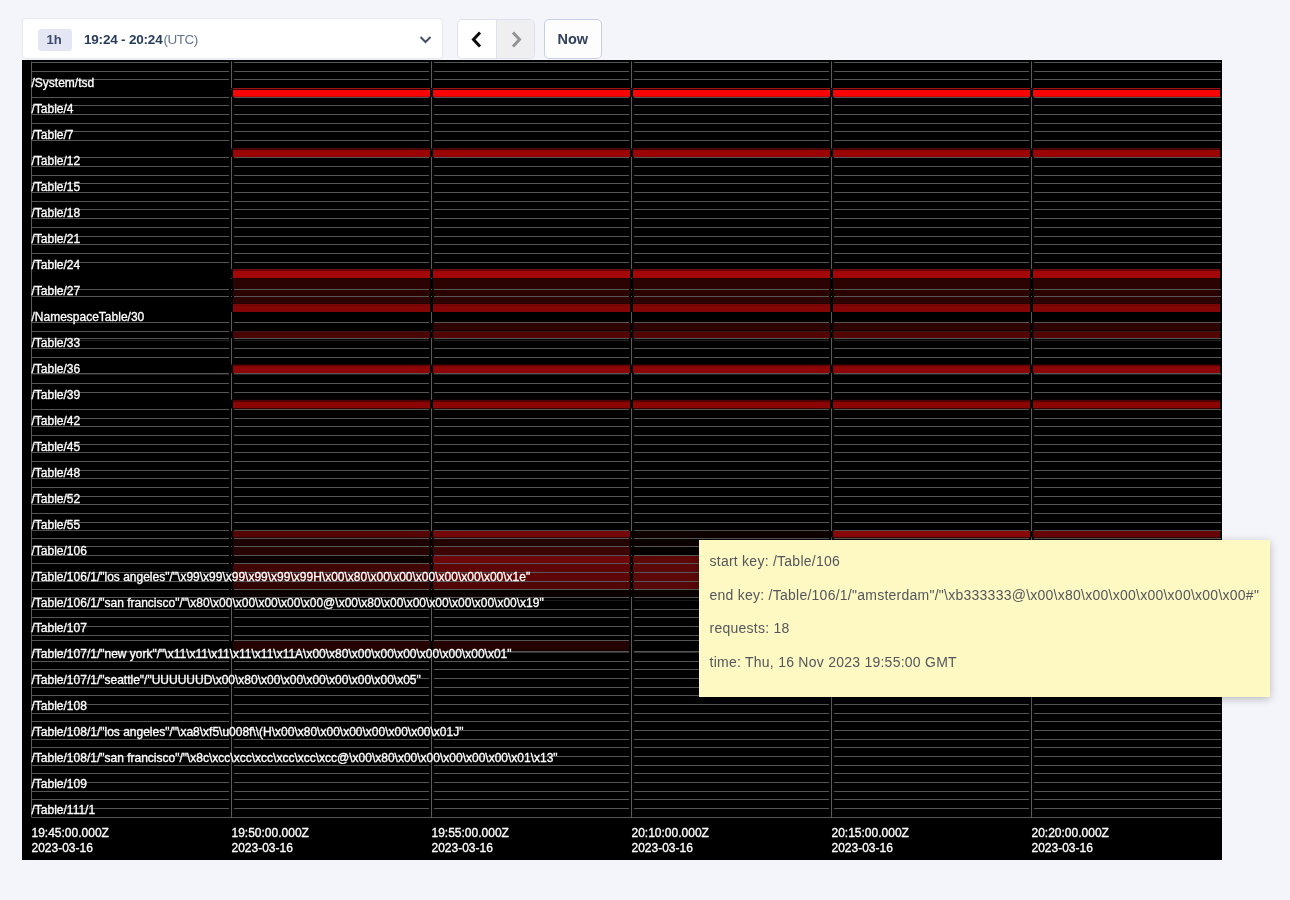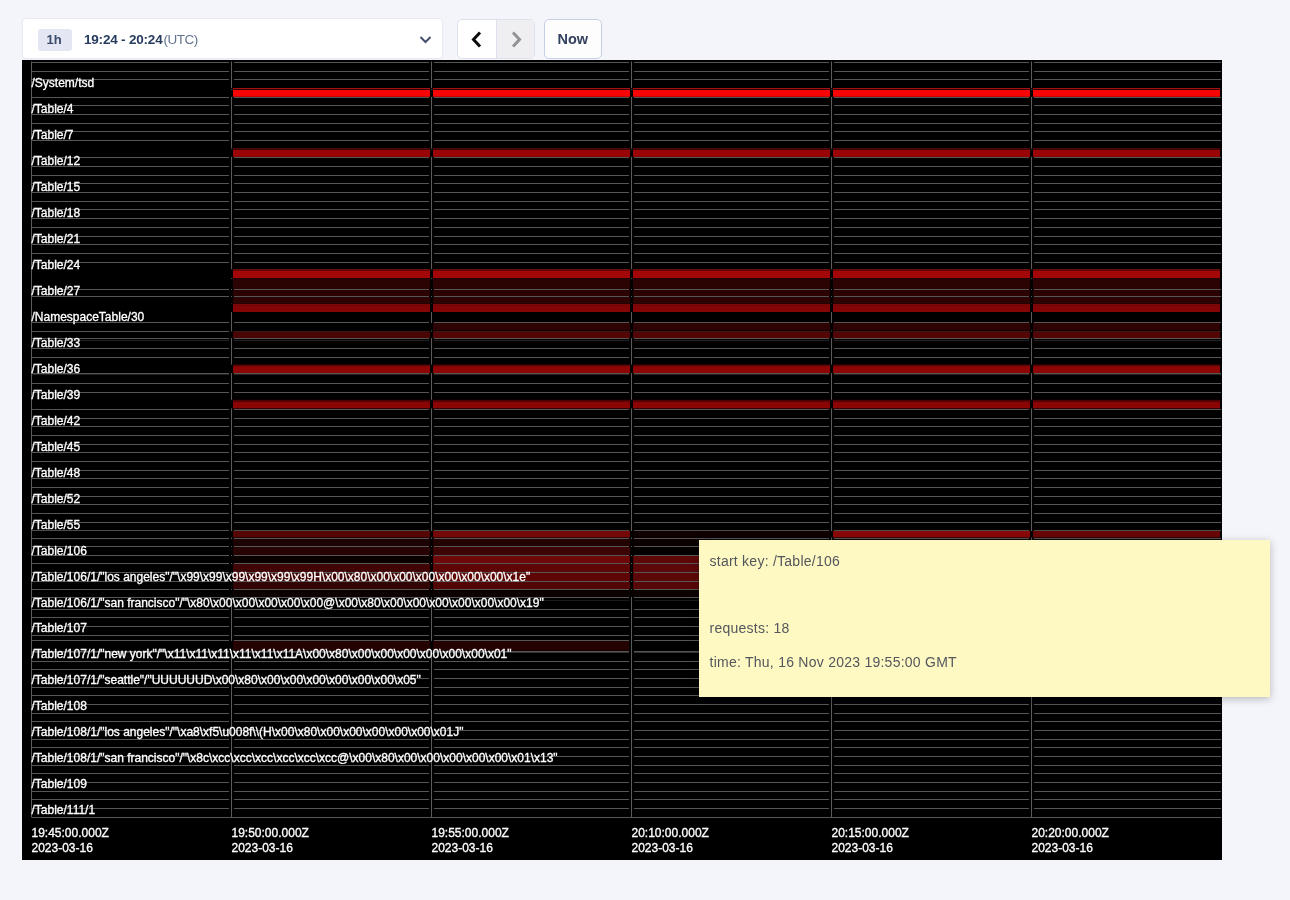--- a/index.html
+++ b/index.html
@@ -348,20 +348,21 @@
 <text x="409.5" y="791.5" class="ax">2023-03-16</text>
 <text x="609.5" y="776.5" class="ax">20:10:00.000Z</text>
 <text x="609.5" y="791.5" class="ax">2023-03-16</text>
 <text x="809.5" y="776.5" class="ax">20:15:00.000Z</text>
 <text x="809.5" y="791.5" class="ax">2023-03-16</text>
 <text x="1009.5" y="776.5" class="ax">20:20:00.000Z</text>
 <text x="1009.5" y="791.5" class="ax">2023-03-16</text>
 </svg>
 <div class="abs" id="tip">
   <div style="top:12.5px">start key: /Table/106</div>
+  <div style="top:46.5px">end key: /Table/106/1/"amsterdam"/"\xb333333@\x00\x80\x00\x00\x00\x00\x00\x00#"</div>
   <div style="top:80.2px">requests: 18</div>
   <div style="top:113.9px">time: Thu, 16 Nov 2023 19:55:00 GMT</div>
 </div>
 <div class="abs" id="cbrow">
   <svg class="abs" style="left:0;top:0" width="14" height="14" viewBox="0 0 14 14">
       <rect x="0" y="0" width="14" height="14" rx="2.5" fill="#0f79f3"></rect>
       <path d="M3.2 7.2 L5.8 9.8 L10.8 4.2" stroke="#fff" stroke-width="2" fill="none"></path>
     </svg>
   <div class="abs" id="cbl">Show span boundaries</div>
 </div>

